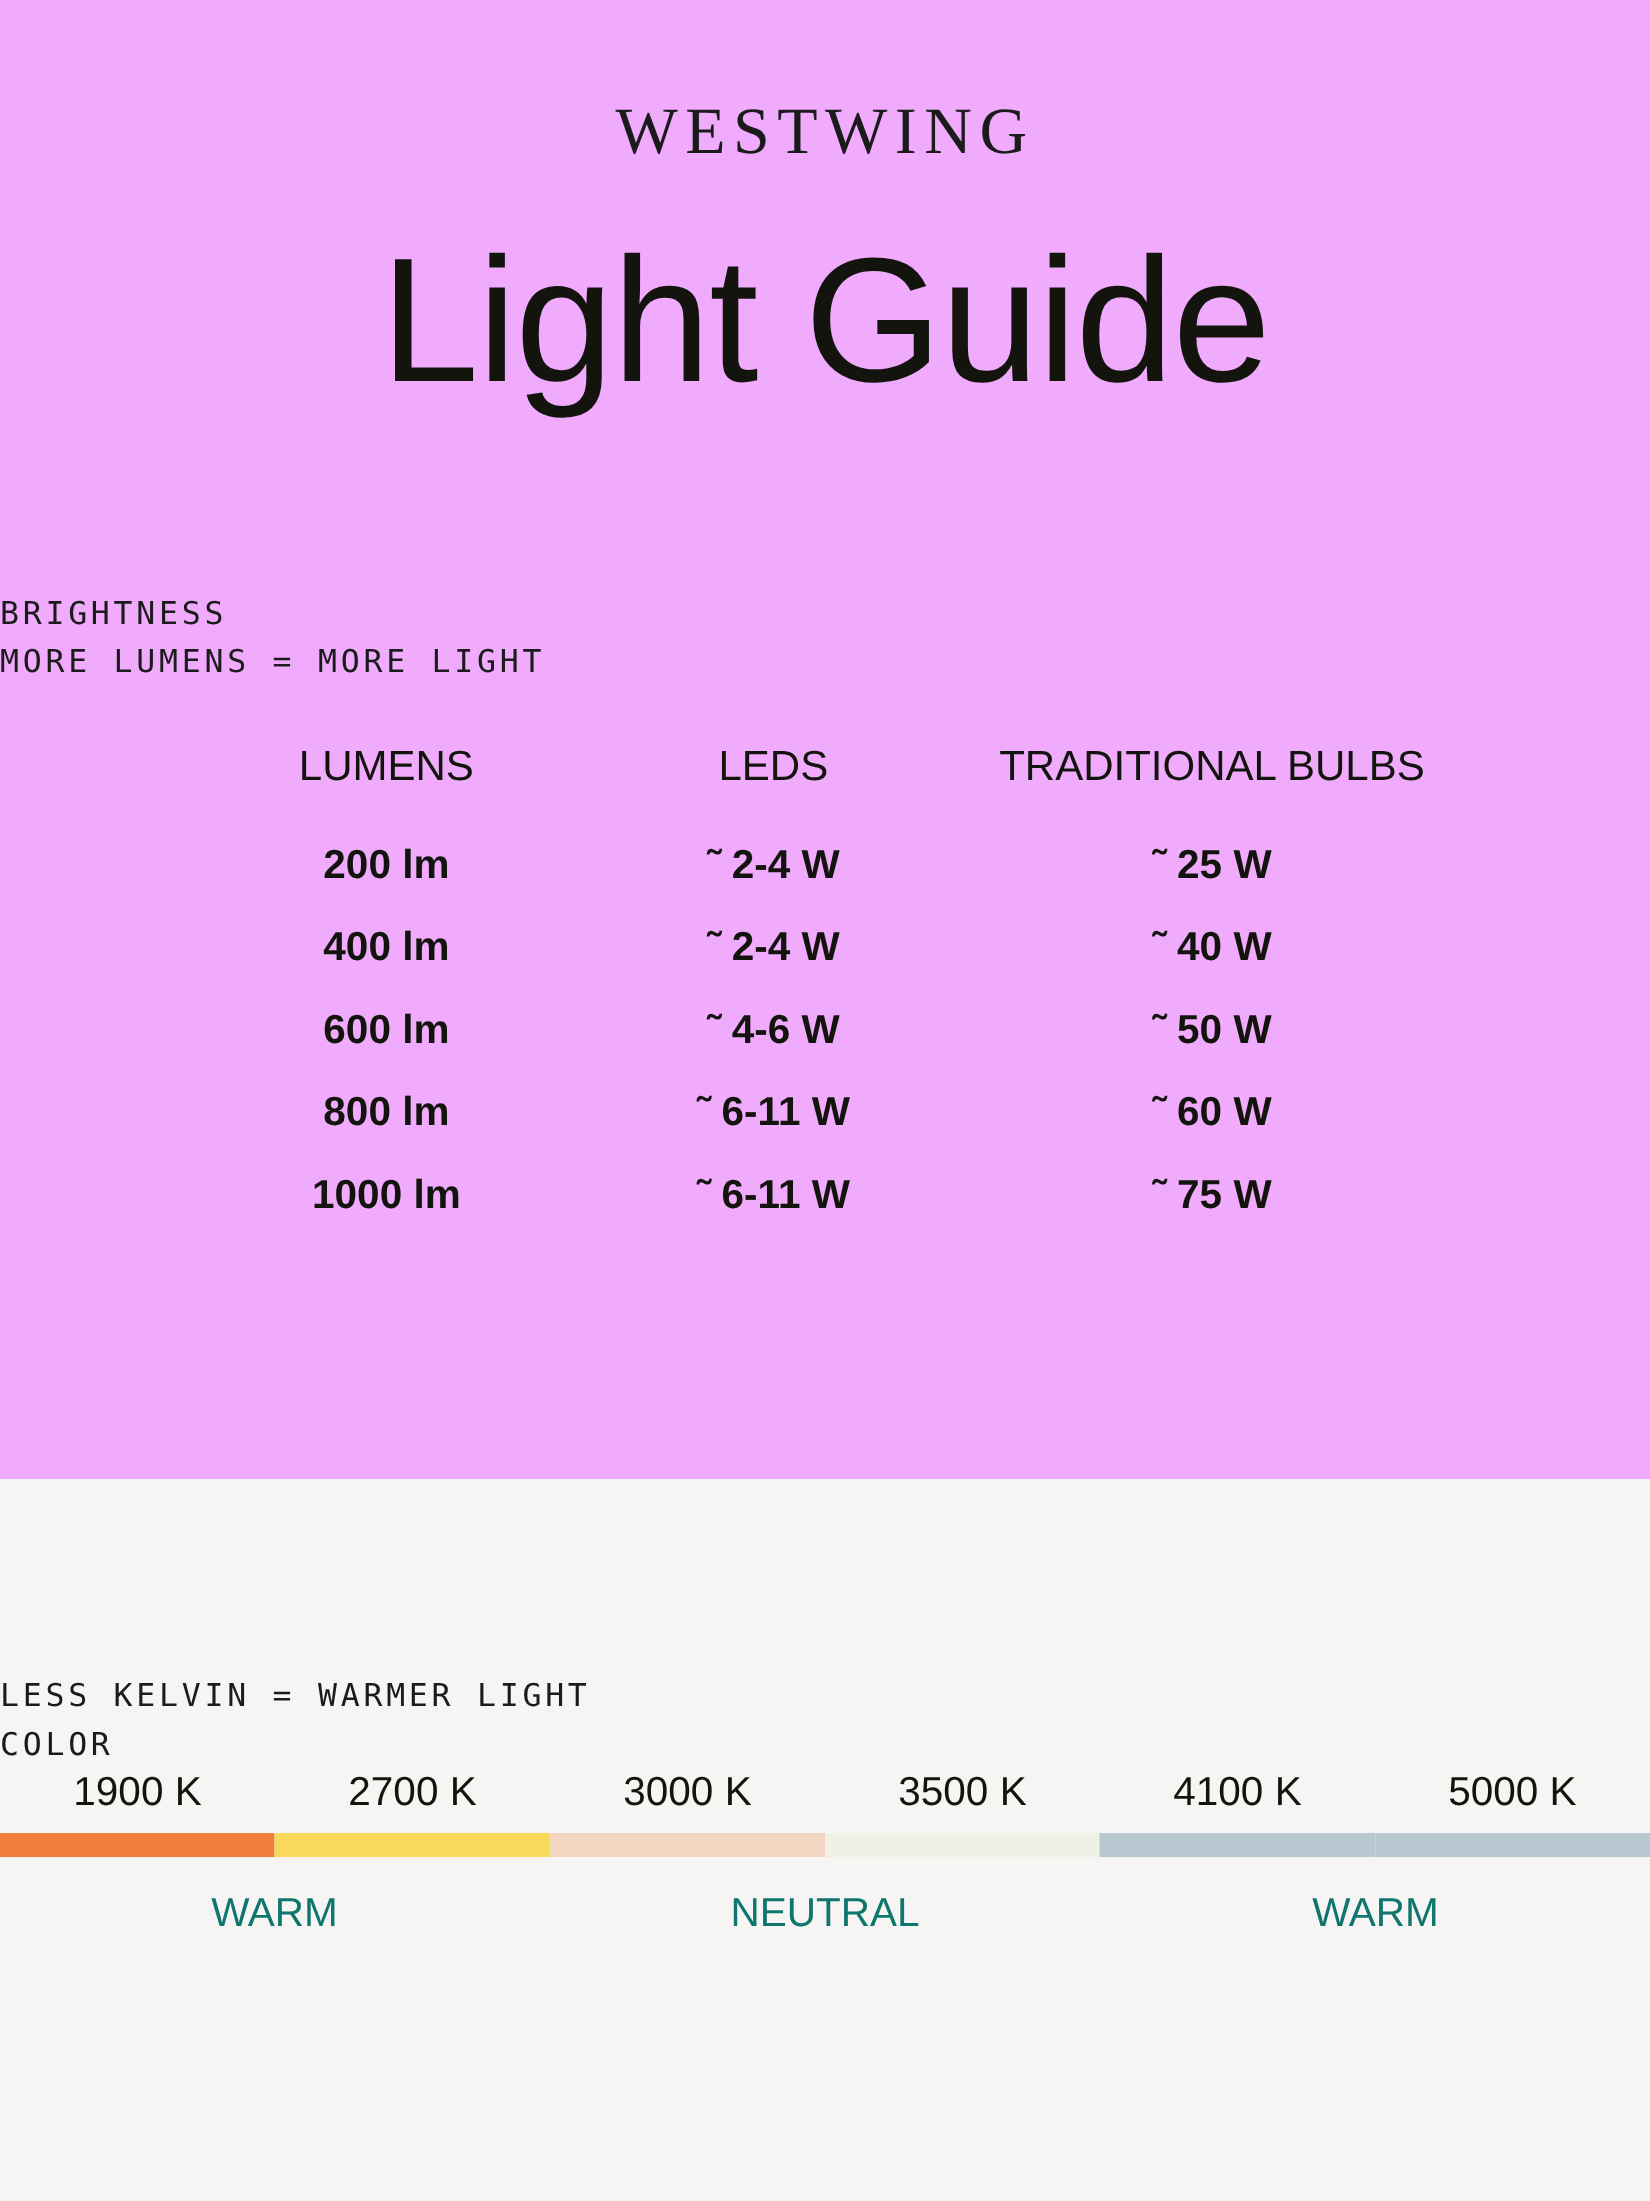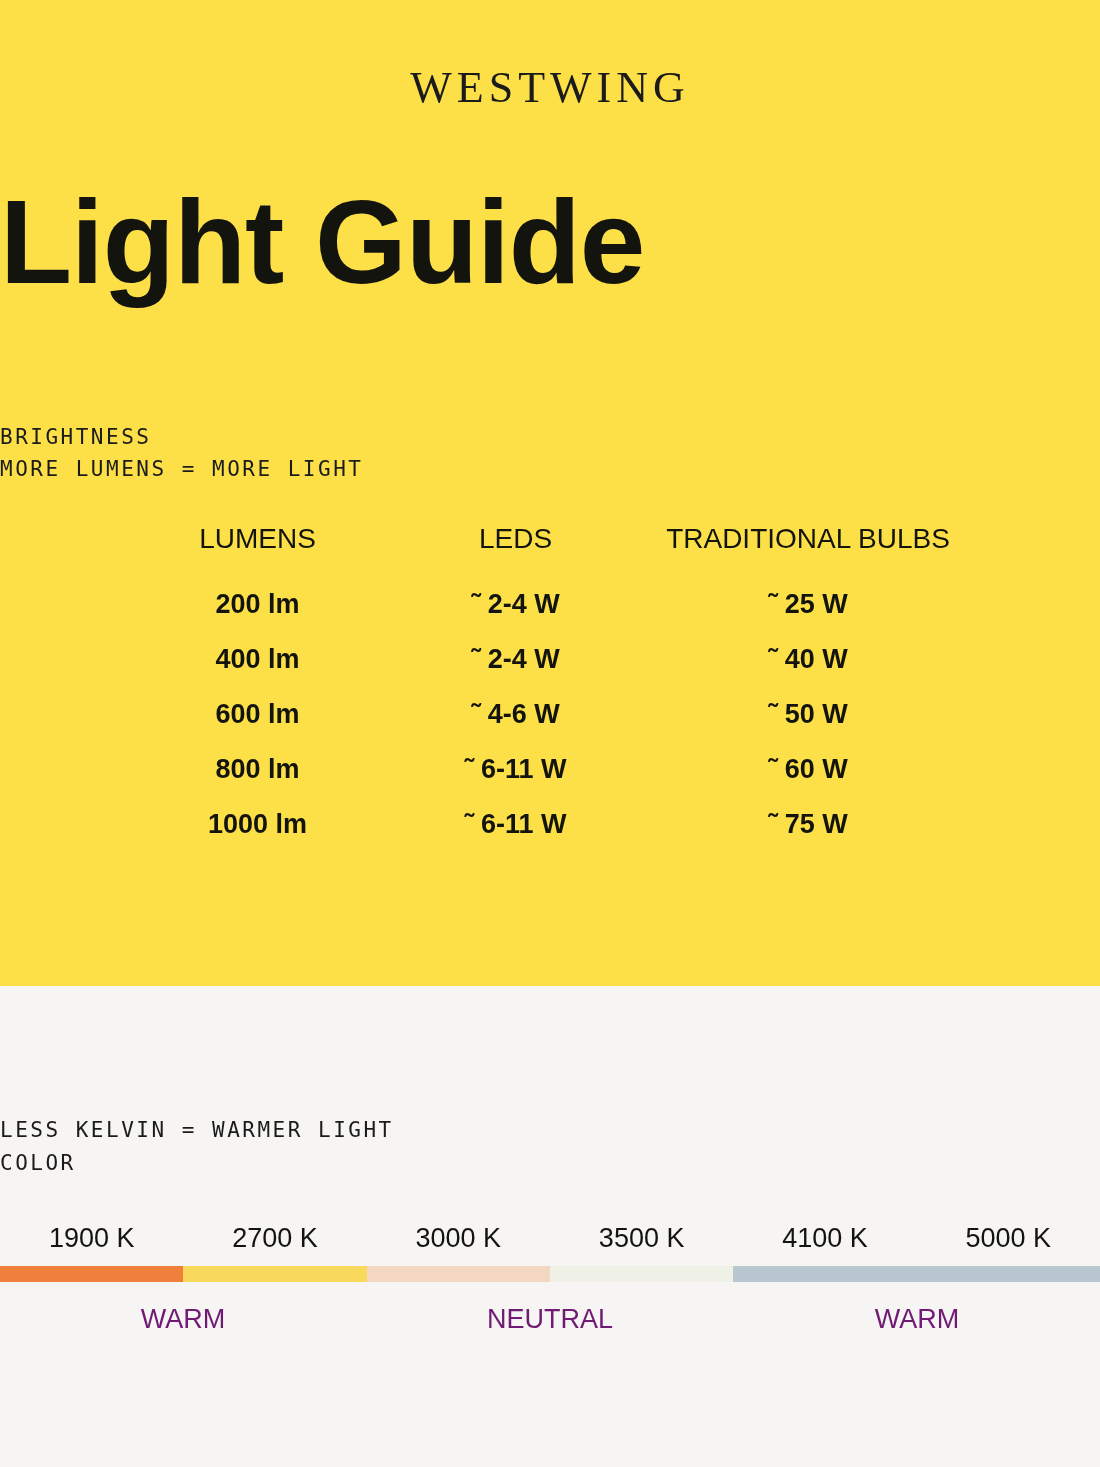--- a/index.html
+++ b/index.html
@@ -19,41 +19,42 @@
     height: 1467px;
   }
 
   
   .top-section {
     position: absolute;
     left: 0;
     top: 0;
     width: 1100px;
     height: 986px;
-    background: #fde047;
+    background: #f0abfc;
     box-sizing: border-box;
   }
 
   .brand {
     text-align: center;
     font-family: "Liberation Serif", serif;
     font-size: 44px;
     letter-spacing: 5px;
     color: #1b1b1b;
     margin-top: 62px;
     font-weight: 400;
   }
 
   .main-title {
+    text-align: center;
     font-family: "Liberation Sans", sans-serif;
     font-size: 118px;
-    font-weight: 700;
+    font-weight: 400;
     color: #14140f;
     letter-spacing: -1px;
-    margin-top: 68px;
+    margin-top: 40px;
     line-height: 1.05;
   }
 
   .section-caption {
     text-align: left;
     font-family: "DejaVu Sans Mono", monospace;
     font-size: 21px;
     letter-spacing: 2.5px;
     color: #1b1b1b;
     line-height: 1.55;
@@ -93,21 +94,20 @@
     top: 986px;
     width: 1100px;
     height: 481px;
     background: #f6f5f3;
   }
   .caption-color {
     margin-top: 128px;
   }
 
   .kelvin-wrap {
-    margin-top: 44px;
     width: 1100px;
   }
   .kelvin-labels {
     display: flex;
     width: 1100px;
   }
   .kelvin-labels span {
     flex: 1 1 0;
     text-align: center;
     font-size: 27px;
@@ -124,21 +124,21 @@
     height: 16px;
   }
 
   .range-labels {
     display: flex;
     width: 1100px;
     margin-top: 22px;
   }
   .range-labels span {
     font-size: 27px;
-    color: #701a75;
+    color: #0f766e;
     text-align: center;
   }
   .range-warm { flex: 0 0 366px; }
   .range-neutral { flex: 0 0 368px; }
   .range-cold { flex: 0 0 366px; }
 </style>
 </head>
 <body>
 
 <div class="page">

